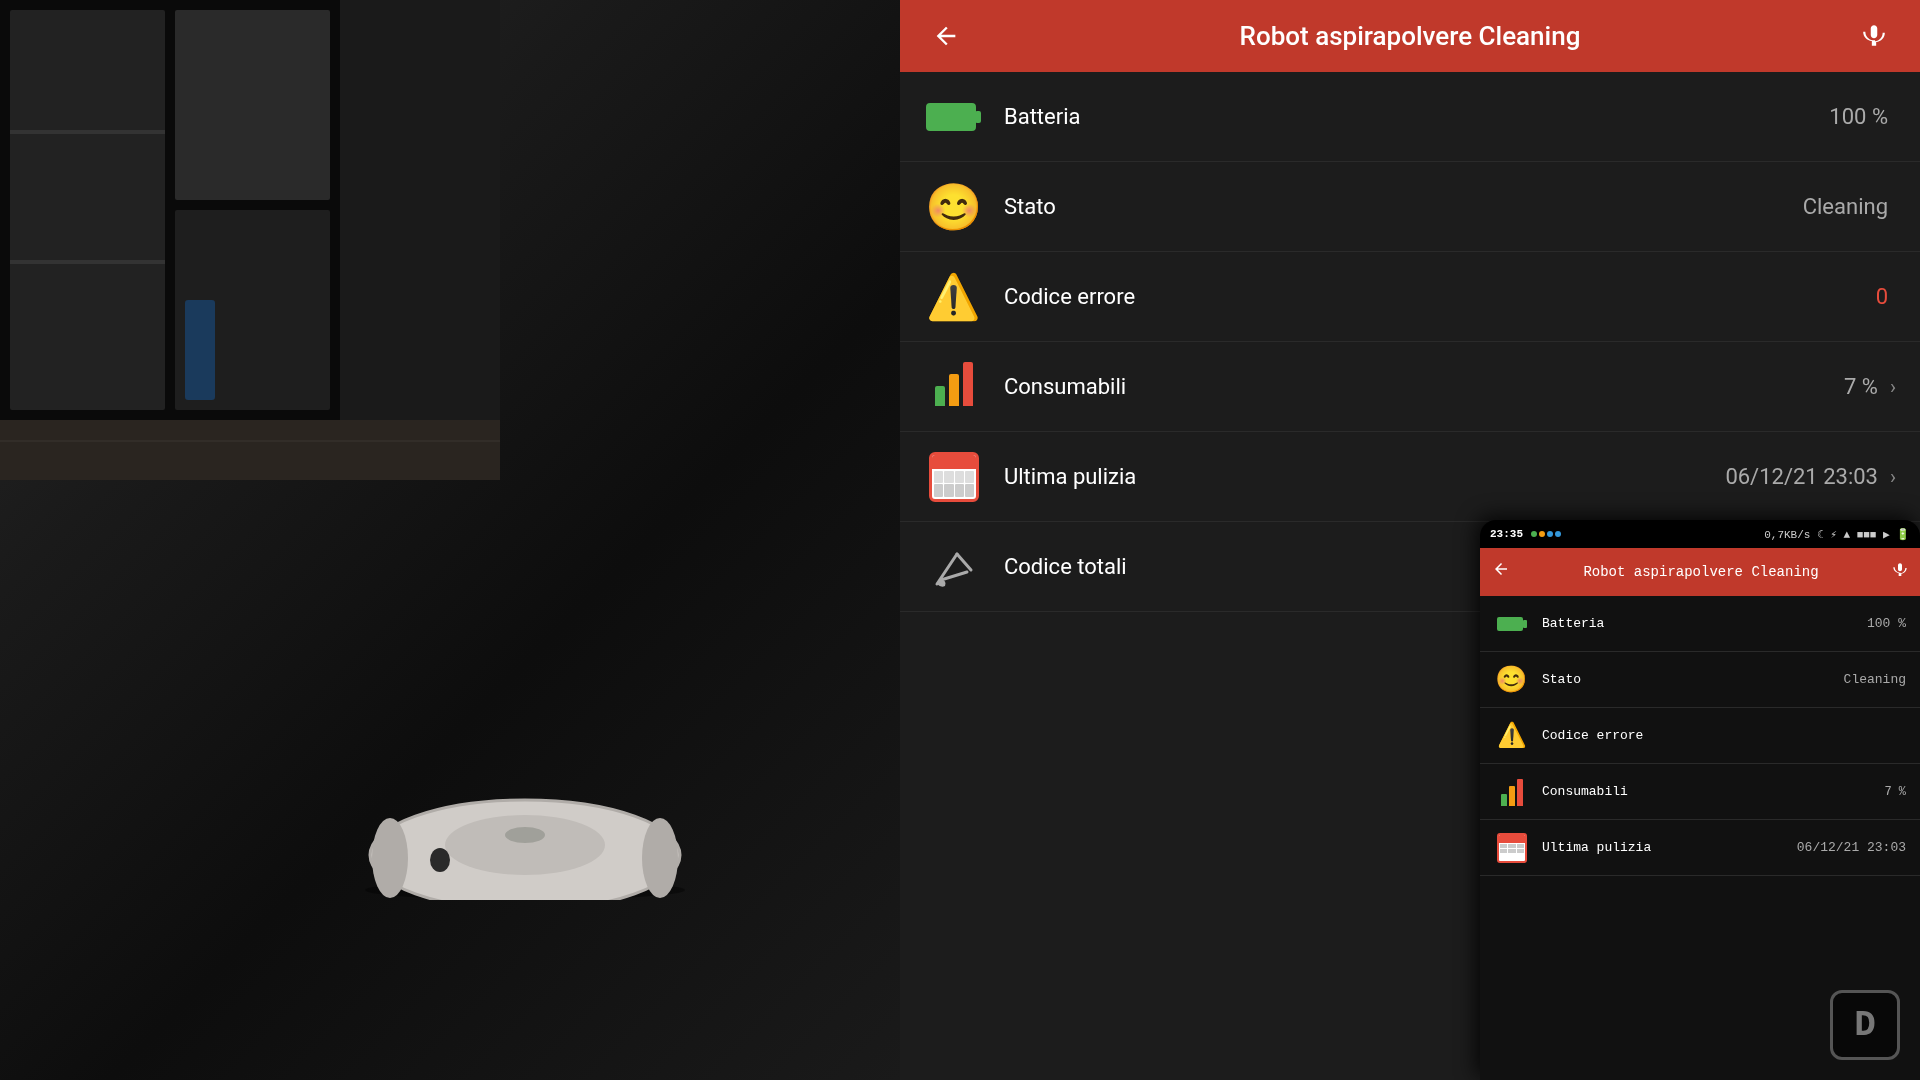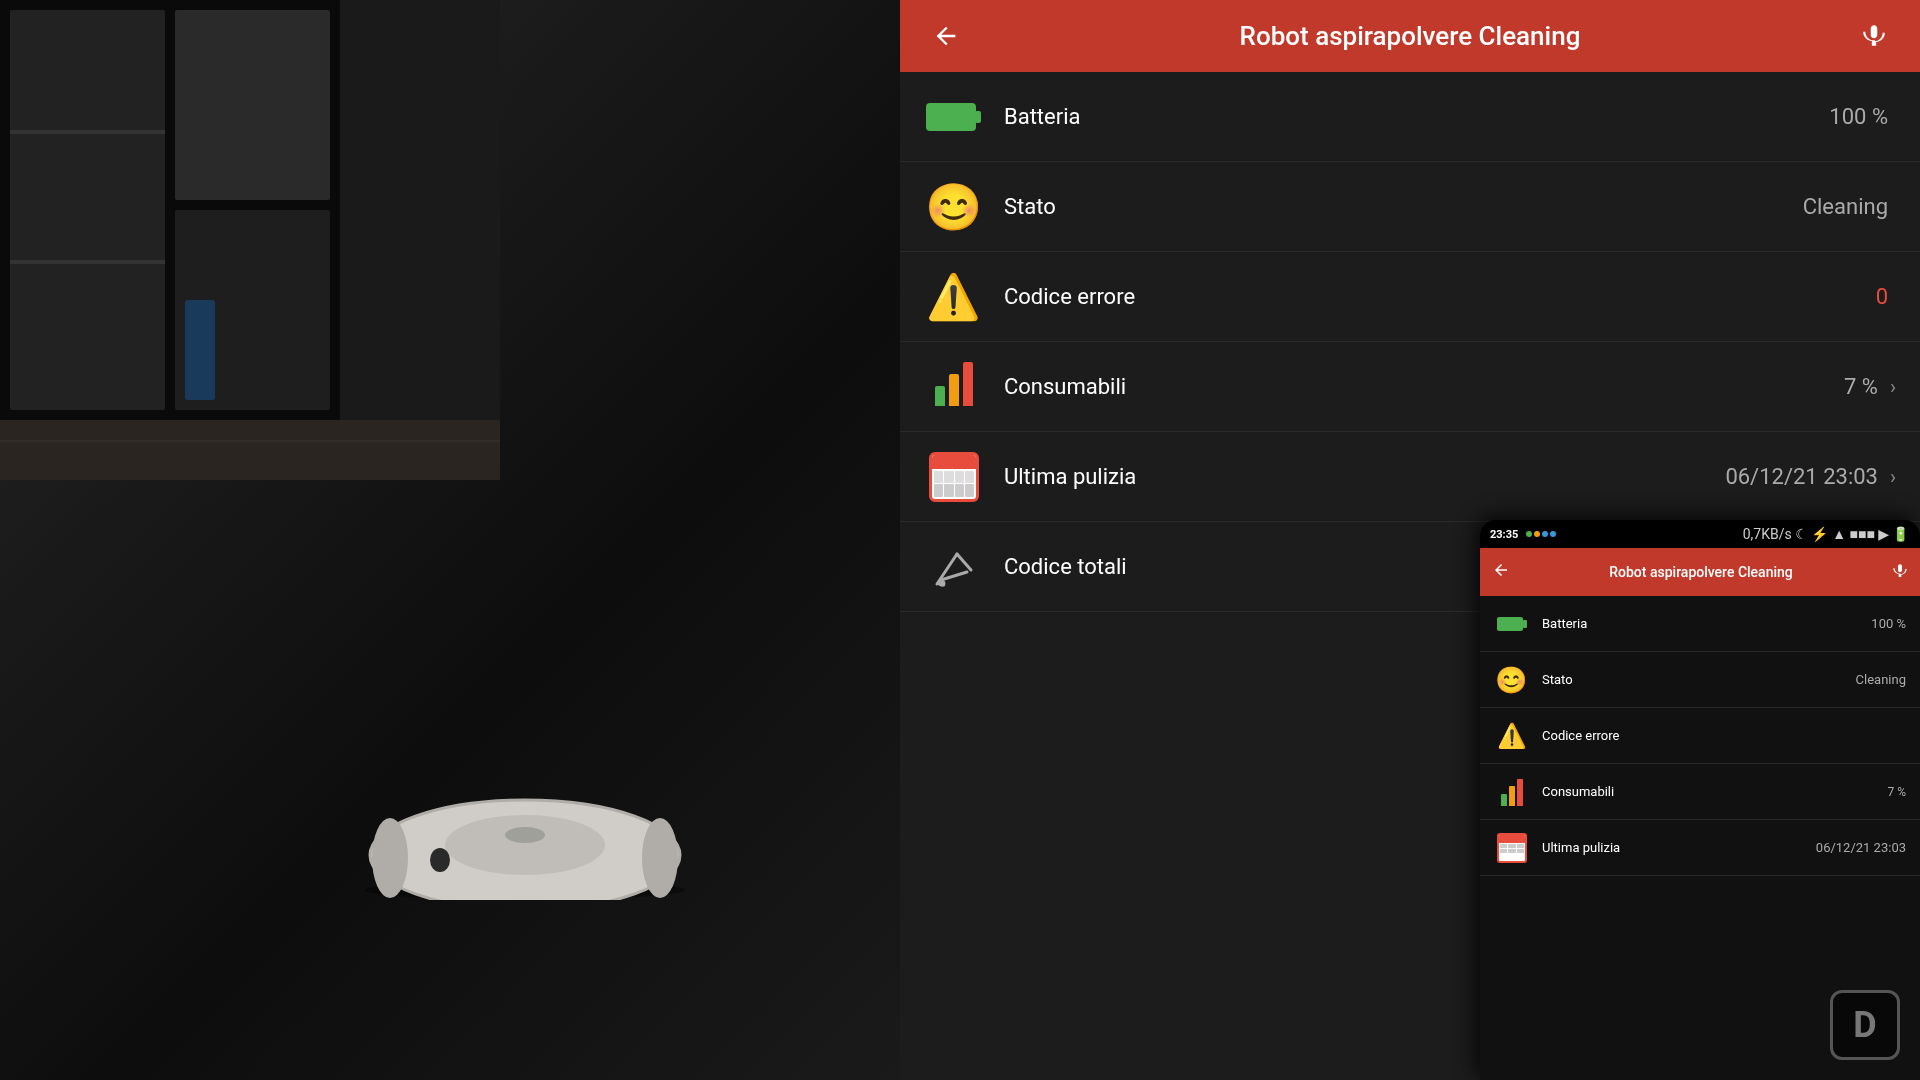--- a/index.html
+++ b/index.html
@@ -193,20 +193,21 @@
     .phone-overlay {
       position: absolute;
       bottom: 0;
       right: 0;
       width: 440px;
       height: 560px;
       background: #111;
       border-radius: 16px 16px 0 0;
       overflow: hidden;
       box-shadow: -4px -4px 20px rgba(0,0,0,0.8);
+      font-family: Liberation Mono, monospace;
     }
 
     .phone-status-bar {
       height: 28px;
       background: #000;
       display: flex;
       align-items: center;
       padding: 0 10px;
       gap: 4px;
       font-size: 10px;
@@ -227,21 +228,21 @@
 
     .phone-status-dot {
       width: 6px;
       height: 6px;
       border-radius: 50%;
       background: #4caf50;
     }
 
     .phone-right-icons {
       margin-left: auto;
-      font-size: 14px;
+      font-size: 11px;
       color: #ccc;
       text-align: center;
     }
 
     .phone-header {
       height: 48px;
       background: #c0392b;
       display: flex;
       align-items: center;
       padding: 0 12px;

